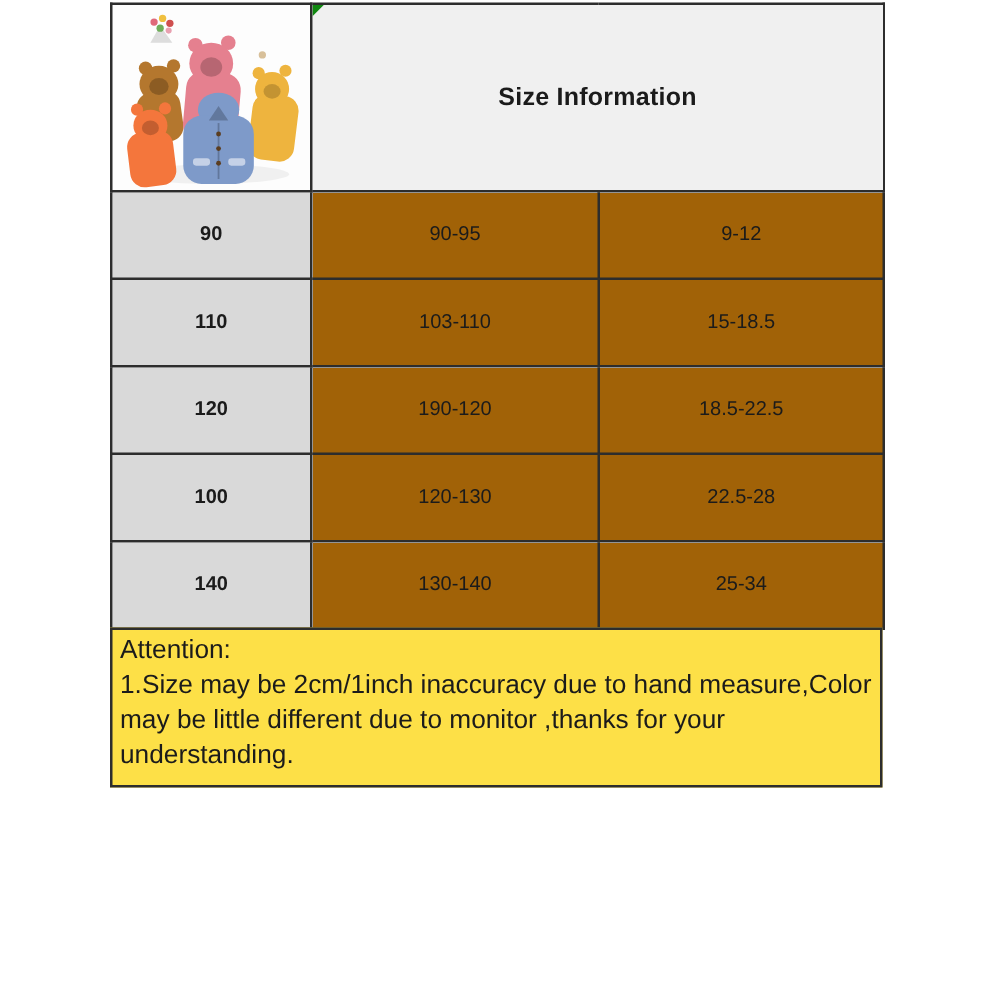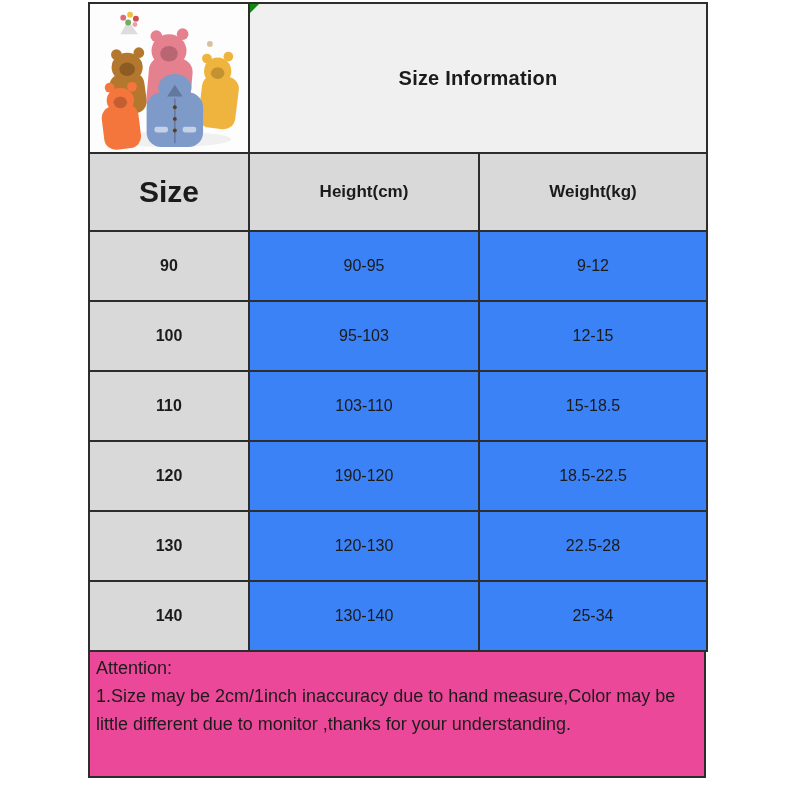--- a/index.html
+++ b/index.html
@@ -52,37 +52,37 @@
   .header-row th{
     background:#d9d9d9;
     font-size:17px;
     font-weight:bold;
   }
   .header-row th.size-head{
     font-size:30px;
   }
   .data-row{height:70px;}
   .data-row td{
-    background:#3b82f6;
+    background:#a16207;
     font-size:16px;
   }
   .data-row td.size-col{
     background:#d9d9d9;
     font-weight:bold;
     margin-left:37px;
   }
   .attention-box{
     box-sizing:border-box;
     width:618px;
     margin-top:-2px;
     border:2px solid #2d2d2d;
-    background:#ec4899;
+    background:#fde047;
     min-height:128px;
     padding:2px 6px 6px 6px;
-    font-size:18px;
+    font-size:21px;
     line-height:28px;
     text-align:left;
   }
   svg.photo{display:block;margin:0 auto;}
 </style>
 </head>
 <body>
 
 <div class="sheet">
   <table class="size-table">
@@ -152,47 +152,37 @@
             <rect x="65" y="125" width="14" height="6" rx="2.5" fill="#fff" opacity="0.55"></rect>
             <rect x="94" y="125" width="14" height="6" rx="2.5" fill="#fff" opacity="0.55"></rect>
           </g>
         </svg>
       </td>
       <td class="title-cell" colspan="2">
         <span class="green-corner"></span>
         <span>Size Information</span>
       </td>
     </tr>
-    <tr class="header-row">
-      <th class="size-head">Size</th>
-      <th>Height(cm)</th>
-      <th>Weight(kg)</th>
-    </tr>
     <tr class="data-row">
       <td class="size-col">90</td>
       <td>90-95</td>
       <td>9-12</td>
-    </tr>
-    <tr class="data-row">
-      <td class="size-col">100</td>
-      <td>95-103</td>
-      <td>12-15</td>
     </tr>
     <tr class="data-row">
       <td class="size-col">110</td>
       <td>103-110</td>
       <td>15-18.5</td>
     </tr>
     <tr class="data-row">
       <td class="size-col">120</td>
       <td>190-120</td>
       <td>18.5-22.5</td>
     </tr>
     <tr class="data-row">
-      <td class="size-col">130</td>
+      <td class="size-col">100</td>
       <td>120-130</td>
       <td>22.5-28</td>
     </tr>
     <tr class="data-row">
       <td class="size-col">140</td>
       <td>130-140</td>
       <td>25-34</td>
     </tr>
   </tbody>
     </table>

